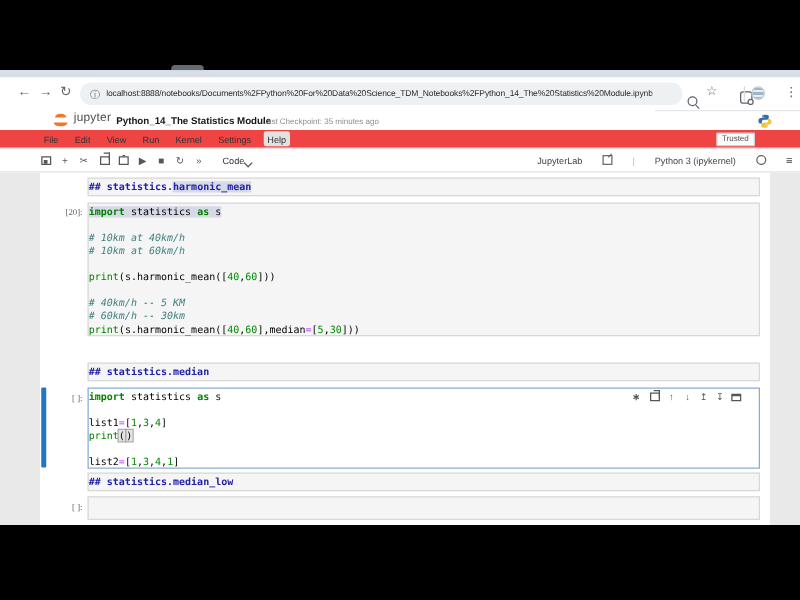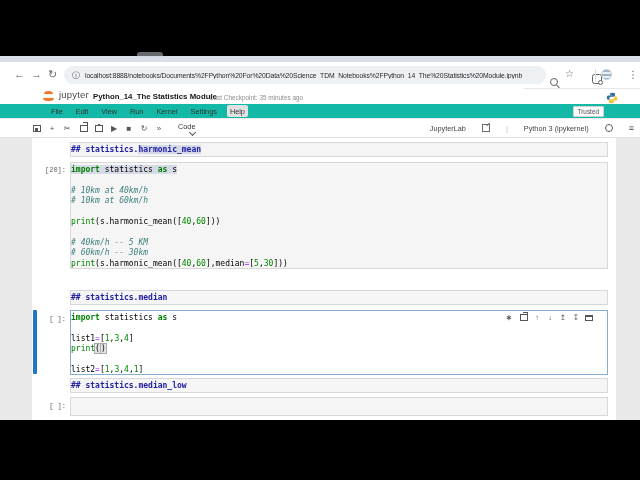--- a/index.html
+++ b/index.html
@@ -25,53 +25,53 @@
   
   #jheader{position:absolute;left:0;top:32px;width:524px;height:16px;background:#fff;border-bottom:1px solid #ececec;}
   .jlogo{position:absolute;left:42px;top:2px;width:14px;height:12px;}
   .jlogo i{position:absolute;left:2px;top:1px;width:9px;height:3px;border-radius:50% 50% 0 0/100% 100% 0 0;background:#f37726;}
   .jlogo b{position:absolute;left:1px;bottom:1px;width:11px;height:3.5px;border-radius:0 0 50% 50%/0 0 100% 100%;background:#f37726;}
   #brand{position:absolute;left:59px;top:1px;font-size:9.5px;color:#4c4c4c;letter-spacing:.2px;}
   #nbtitle{position:absolute;left:93px;top:4px;font-size:7.8px;font-weight:600;color:#161616;}
   #checkpoint{position:absolute;left:210px;top:5.5px;font-size:6.4px;color:#8d8d8d;}
   .pylogo{position:absolute;left:606px;top:2px;}
   
-  #jmenu{position:absolute;left:0;top:48px;width:640px;height:15px;background:#14b8a6;border-bottom:1px solid #ececec;
-         display:flex;align-items:center;padding-left:48px;box-sizing:border-box;gap:7px;}
+  #jmenu{position:absolute;left:0;top:48px;width:640px;height:15px;background:#ef4444;border-bottom:1px solid #ececec;
+         display:flex;align-items:center;padding-left:32px;box-sizing:border-box;gap:7px;}
   .menu-item{font-size:7.3px;color:#333;padding:1.5px 3px;border-radius:2px;}
   .menu-item.active{background:#e2e2e2;}
   #trusted{margin-left:auto;margin-right:36px;font-size:6.4px;color:#555;border:1px solid #d2d2d2;background:#fbfbfb;padding:1px 4px;border-radius:1px;}
   
   #jtoolbar{position:absolute;left:0;top:63px;width:640px;height:19px;background:#fff;border-bottom:1px solid #e2e2e2;
             display:flex;align-items:center;padding:0 6px 0 33px;box-sizing:border-box;gap:7px;}
   .tbicon{display:inline-flex;align-items:center;justify-content:center;color:#565656;font-size:8px;line-height:9px;min-width:8px;}
   .tbicon.green{color:#2e8b2e;font-weight:bold;}
   .i-floppy{width:7px;height:7px;border:1px solid currentColor;position:relative;box-sizing:border-box;}
   .i-floppy::after{content:"";position:absolute;left:1px;bottom:0;width:3px;height:2.5px;background:currentColor;}
   .i-copy{width:6px;height:7px;border:1px solid currentColor;position:relative;box-sizing:border-box;margin-left:2px;}
   .i-copy::after{content:"";position:absolute;left:1.5px;top:-3.5px;width:5px;height:6px;border-top:1px solid currentColor;border-right:1px solid currentColor;box-sizing:border-box;}
   .i-paste{width:7px;height:7px;border:1px solid currentColor;position:relative;box-sizing:border-box;margin-top:1px;}
   .i-paste::after{content:"";position:absolute;left:1.5px;top:-2px;width:2px;height:1px;background:currentColor;}
   .i-trash{width:5px;height:6px;border:1px solid currentColor;border-top:2px solid currentColor;box-sizing:border-box;margin-top:1px;}
-  #codetype{display:flex;align-items:flex-end;gap:1px;margin-left:8px;font-size:7.3px;color:#333;flex-direction:column;}
+  #codetype{display:flex;align-items:flex-end;gap:1px;margin-left:8px;font-size:7.3px;color:#333;}
   .caret{width:4px;height:4px;border-right:1px solid #555;border-bottom:1px solid #555;transform:rotate(45deg);margin-top:-2px;display:inline-block;}
   #tb-right{margin-left:auto;display:flex;align-items:center;gap:16px;font-size:7.3px;color:#444;text-align:center;}
   .i-extlink{width:6px;height:6px;border:1px solid #6a6a6a;position:relative;display:inline-block;}
   .i-extlink::after{content:"";position:absolute;right:-1px;top:-1px;width:4px;height:1px;background:#6a6a6a;transform:rotate(-45deg);}
   .pipe{color:#bbb;}
   .kcircle{width:6px;height:6px;border:1px solid #616161;border-radius:50%;display:inline-block;}
   .hamburger{font-size:9px;color:#444;}
   
   #jcontent{position:absolute;left:0;top:82px;width:640px;height:282px;background:#e9e9e9;overflow:hidden;}
   #nbcol{position:absolute;left:32px;top:0;width:584px;height:282px;background:#fff;}
   .md-cell,.code-editor{position:absolute;left:70px;width:538px;background:#f5f5f5;border:1px solid #d8d8d8;
         box-sizing:border-box;padding:2px 0 0 0;font-family:"DejaVu Sans Mono","Liberation Mono",monospace;font-size:8px;}
   .code-editor.active{background:#fff;border:1px solid #86aed0;}
   .cm-line{height:10.4px;line-height:10.4px;white-space:pre;color:#000;}
-  .prompt{position:absolute;left:36px;width:30px;text-align:right;font-family:Liberation Mono, monospace;
+  .prompt{position:absolute;left:36px;width:30px;text-align:right;font-family:Liberation Serif, serif;
           font-size:7px;color:#616161;}
   .cell-output{position:absolute;left:70px;width:538px;padding:2px 0 0 5px;box-sizing:border-box;
           font-family:"DejaVu Sans Mono","Liberation Mono",monospace;font-size:8px;line-height:10.4px;color:#111;white-space:pre-line;}
   #bluebar{position:absolute;left:33px;top:172px;width:4px;height:64px;background:#2176c7;border-radius:1px;}
   #celltb{position:absolute;left:505px;top:175px;display:flex;align-items:center;gap:5px;}
   #celltb .tbicon{font-size:7.5px;color:#555;}
   
   .tk-k{color:#008000;font-weight:bold;}
   .tk-b{color:#008000;text-align:center;}
   .tk-n{color:#008800;}

